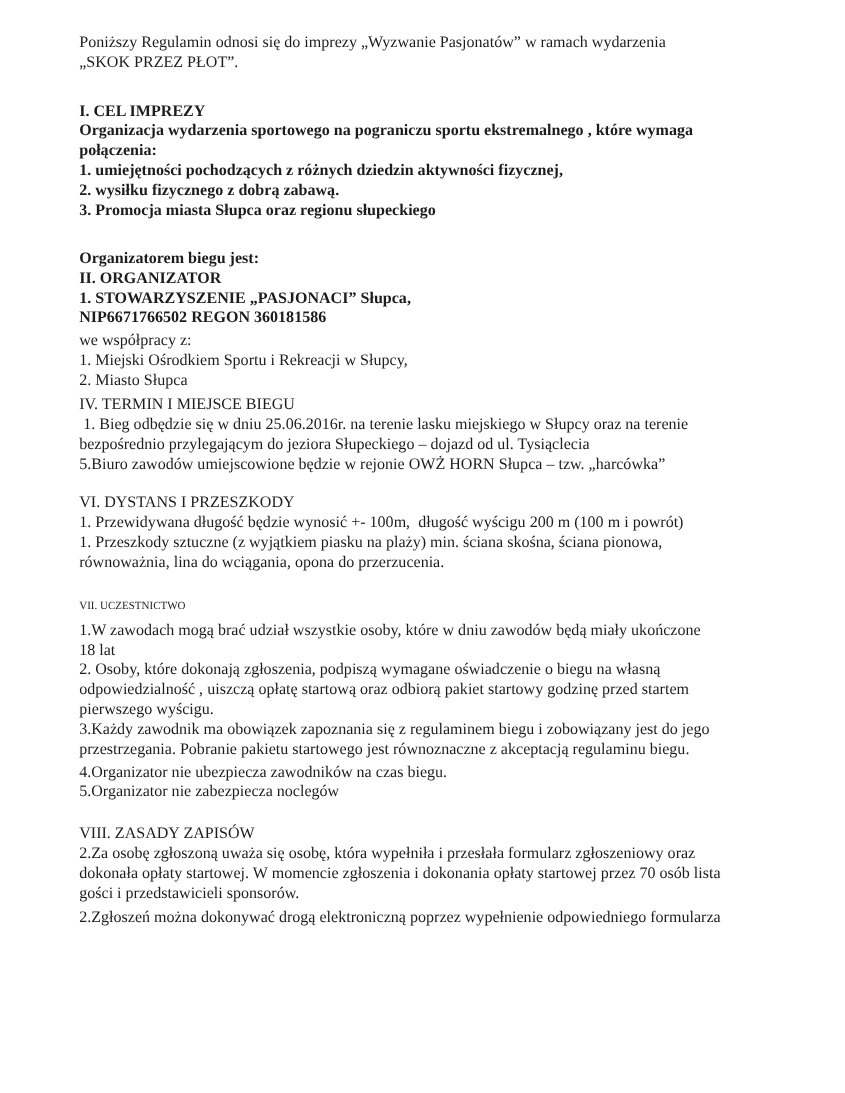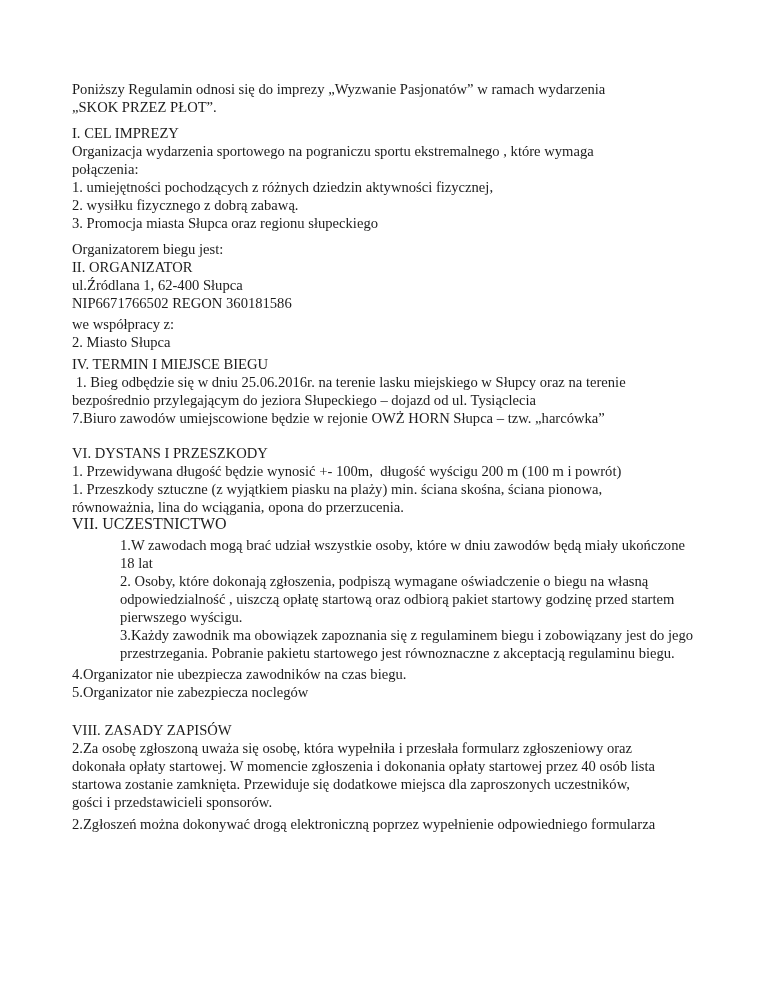--- a/index.html
+++ b/index.html
@@ -1,38 +1,39 @@
 <!DOCTYPE html>
 <html><head>
 <meta charset="utf-8">
 <style>
   html, body { margin: 0; padding: 0; background: #ffffff; }
   .page {
     box-sizing: border-box;
     width: 768px;
     height: 994px;
     background: #ffffff;
-    padding: 80px 56px 0 72px;
+    padding: 30px 56px 0 72px;
     font-family: "Liberation Serif", "DejaVu Serif", serif;
     font-size: 14.6px;
     line-height: 18px;
     color: #1c1c1c;
     overflow: hidden;
   }
   .ln { white-space: pre; }
   .block { margin: 0; }
-  .mt-lg   { margin-top: 8px; }  
+  .mt-lg   { margin-top: 26px; font-weight: bold; }  
   .mt-sm   { margin-top: 3px; }   
   .mt-4    { margin-top: 4px; }
-  .mt-5    { margin-top: 5px; margin-left: 48px; }
+  .mt-5    { margin-top: 5px; }
   .mt-16   { margin-top: 20px; }
   .mt-17   { margin-top: 17px; }
   .small-heading {
-    font-size: 16px;
+    font-size: 10px;
     line-height: 15px;
+    margin-top: 24px;
   }
 </style>
 </head>
 <body>
 
 <div class="page">
 
   <div class="block">
     <div class="ln">Poniższy Regulamin odnosi się do imprezy „Wyzwanie Pasjonatów” w ramach wydarzenia</div>
     <div class="ln">„SKOK PRZEZ PŁOT”.</div>
@@ -43,34 +44,35 @@
     <div class="ln">Organizacja wydarzenia sportowego na pograniczu sportu ekstremalnego , które wymaga</div>
     <div class="ln">połączenia:</div>
     <div class="ln">1. umiejętności pochodzących z różnych dziedzin aktywności fizycznej,</div>
     <div class="ln">2. wysiłku fizycznego z dobrą zabawą.</div>
     <div class="ln">3. Promocja miasta Słupca oraz regionu słupeckiego</div>
   </div>
 
   <div class="block mt-lg">
     <div class="ln">Organizatorem biegu jest:</div>
     <div class="ln">II. ORGANIZATOR</div>
-    <div class="ln">ul.Źródlana 1, 62-400 Słupca</div>
+    <div class="ln">1. STOWARZYSZENIE „PASJONACI” Słupca,</div>
     <div class="ln">NIP6671766502 REGON 360181586</div>
   </div>
 
   <div class="block mt-sm">
     <div class="ln">we współpracy z:</div>
+    <div class="ln">1. Miejski Ośrodkiem Sportu i Rekreacji w Słupcy,</div>
     <div class="ln">2. Miasto Słupca</div>
   </div>
 
   <div class="block mt-4">
     <div class="ln">IV. TERMIN I MIEJSCE BIEGU</div>
     <div class="ln"> 1. Bieg odbędzie się w dniu 25.06.2016r. na terenie lasku miejskiego w Słupcy oraz na terenie</div>
     <div class="ln">bezpośrednio przylegającym do jeziora Słupeckiego – dojazd od ul. Tysiąclecia</div>
-    <div class="ln">7.Biuro zawodów umiejscowione będzie w rejonie OWŻ HORN Słupca – tzw. „harcówka”</div>
+    <div class="ln">5.Biuro zawodów umiejscowione będzie w rejonie OWŻ HORN Słupca – tzw. „harcówka”</div>
   </div>
 
   <div class="block mt-17">
     <div class="ln">VI. DYSTANS I PRZESZKODY</div>
     <div class="ln">1. Przewidywana długość będzie wynosić +- 100m,  długość wyścigu 200 m (100 m i powrót)</div>
     <div class="ln">1. Przeszkody sztuczne (z wyjątkiem piasku na plaży) min. ściana skośna, ściana pionowa,</div>
     <div class="ln">równoważnia, lina do wciągania, opona do przerzucenia.</div>
   </div>
 
   <div class="block small-heading">
@@ -88,22 +90,21 @@
   </div>
 
   <div class="block mt-sm">
     <div class="ln">4.Organizator nie ubezpiecza zawodników na czas biegu.</div>
     <div class="ln">5.Organizator nie zabezpiecza noclegów</div>
   </div>
 
   <div class="block mt-16">
     <div class="ln">VIII. ZASADY ZAPISÓW</div>
     <div class="ln">2.Za osobę zgłoszoną uważa się osobę, która wypełniła i przesłała formularz zgłoszeniowy oraz</div>
-    <div class="ln">dokonała opłaty startowej. W momencie zgłoszenia i dokonania opłaty startowej przez 40 osób lista</div>
-    <div class="ln">startowa zostanie zamknięta. Przewiduje się dodatkowe miejsca dla zaproszonych uczestników,</div>
+    <div class="ln">dokonała opłaty startowej. W momencie zgłoszenia i dokonania opłaty startowej przez 70 osób lista</div>
     <div class="ln">gości i przedstawicieli sponsorów.</div>
   </div>
 
   <div class="block mt-4">
     <div class="ln">2.Zgłoszeń można dokonywać drogą elektroniczną poprzez wypełnienie odpowiedniego formularza</div>
   </div>
 
 </div>
 
 </body></html>

